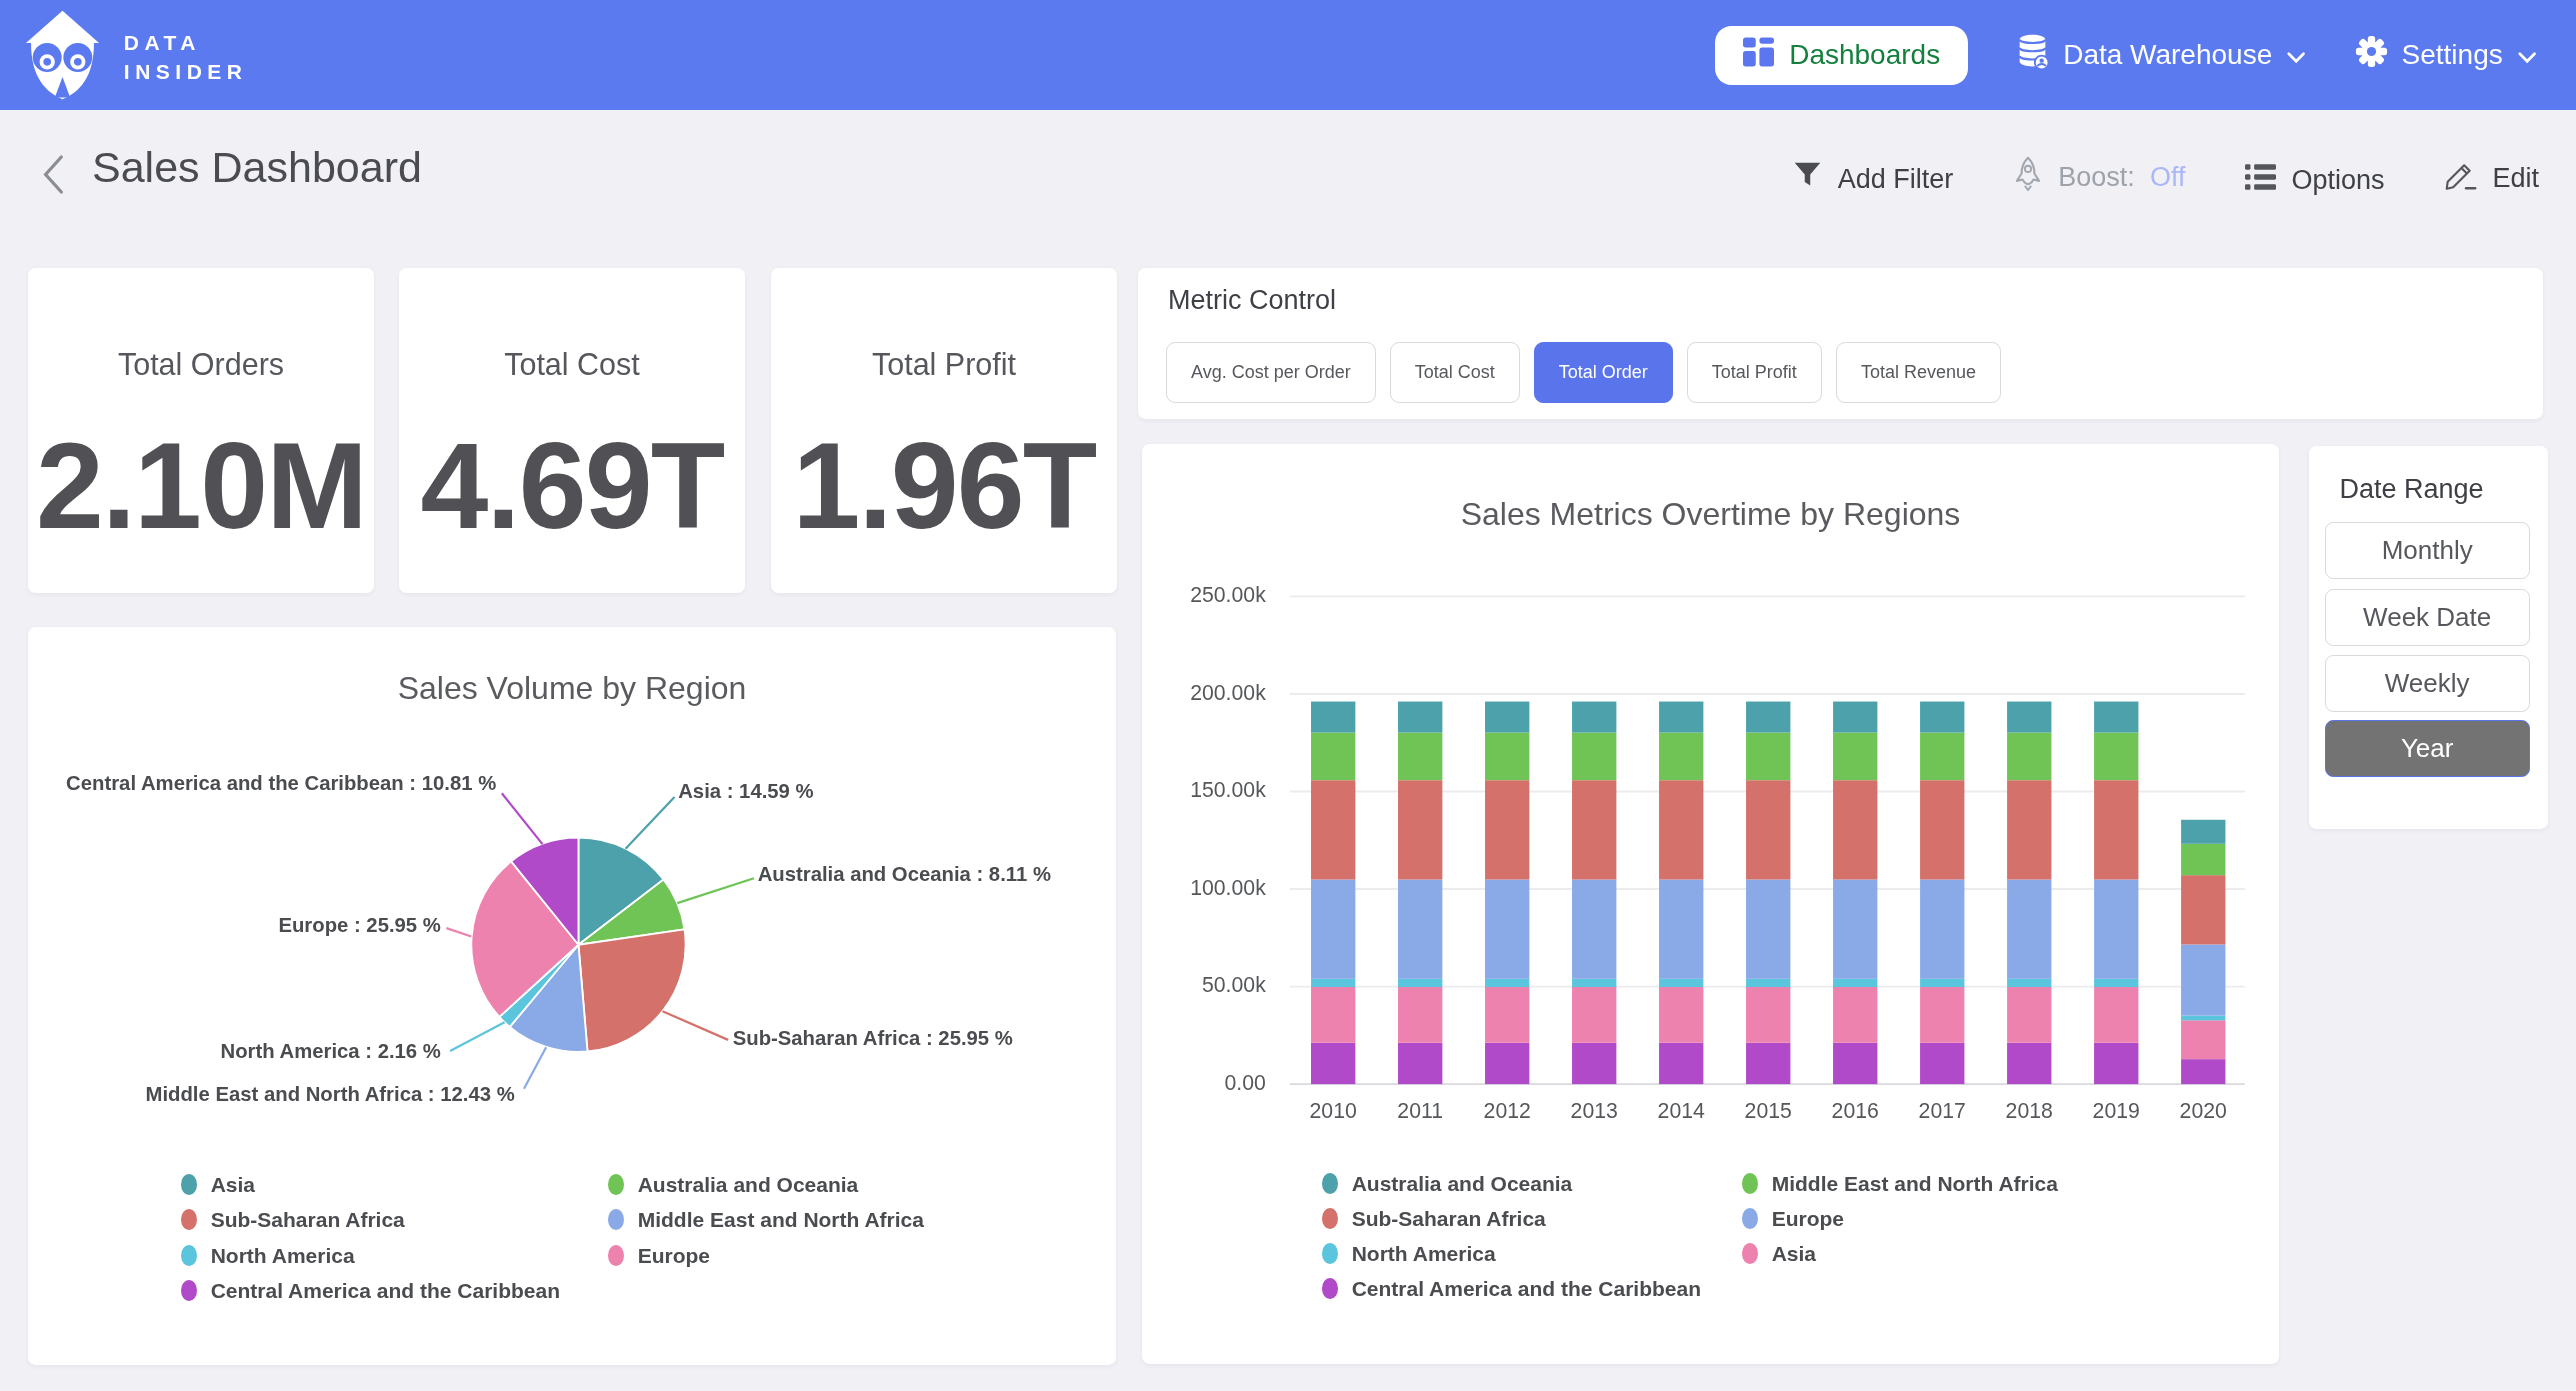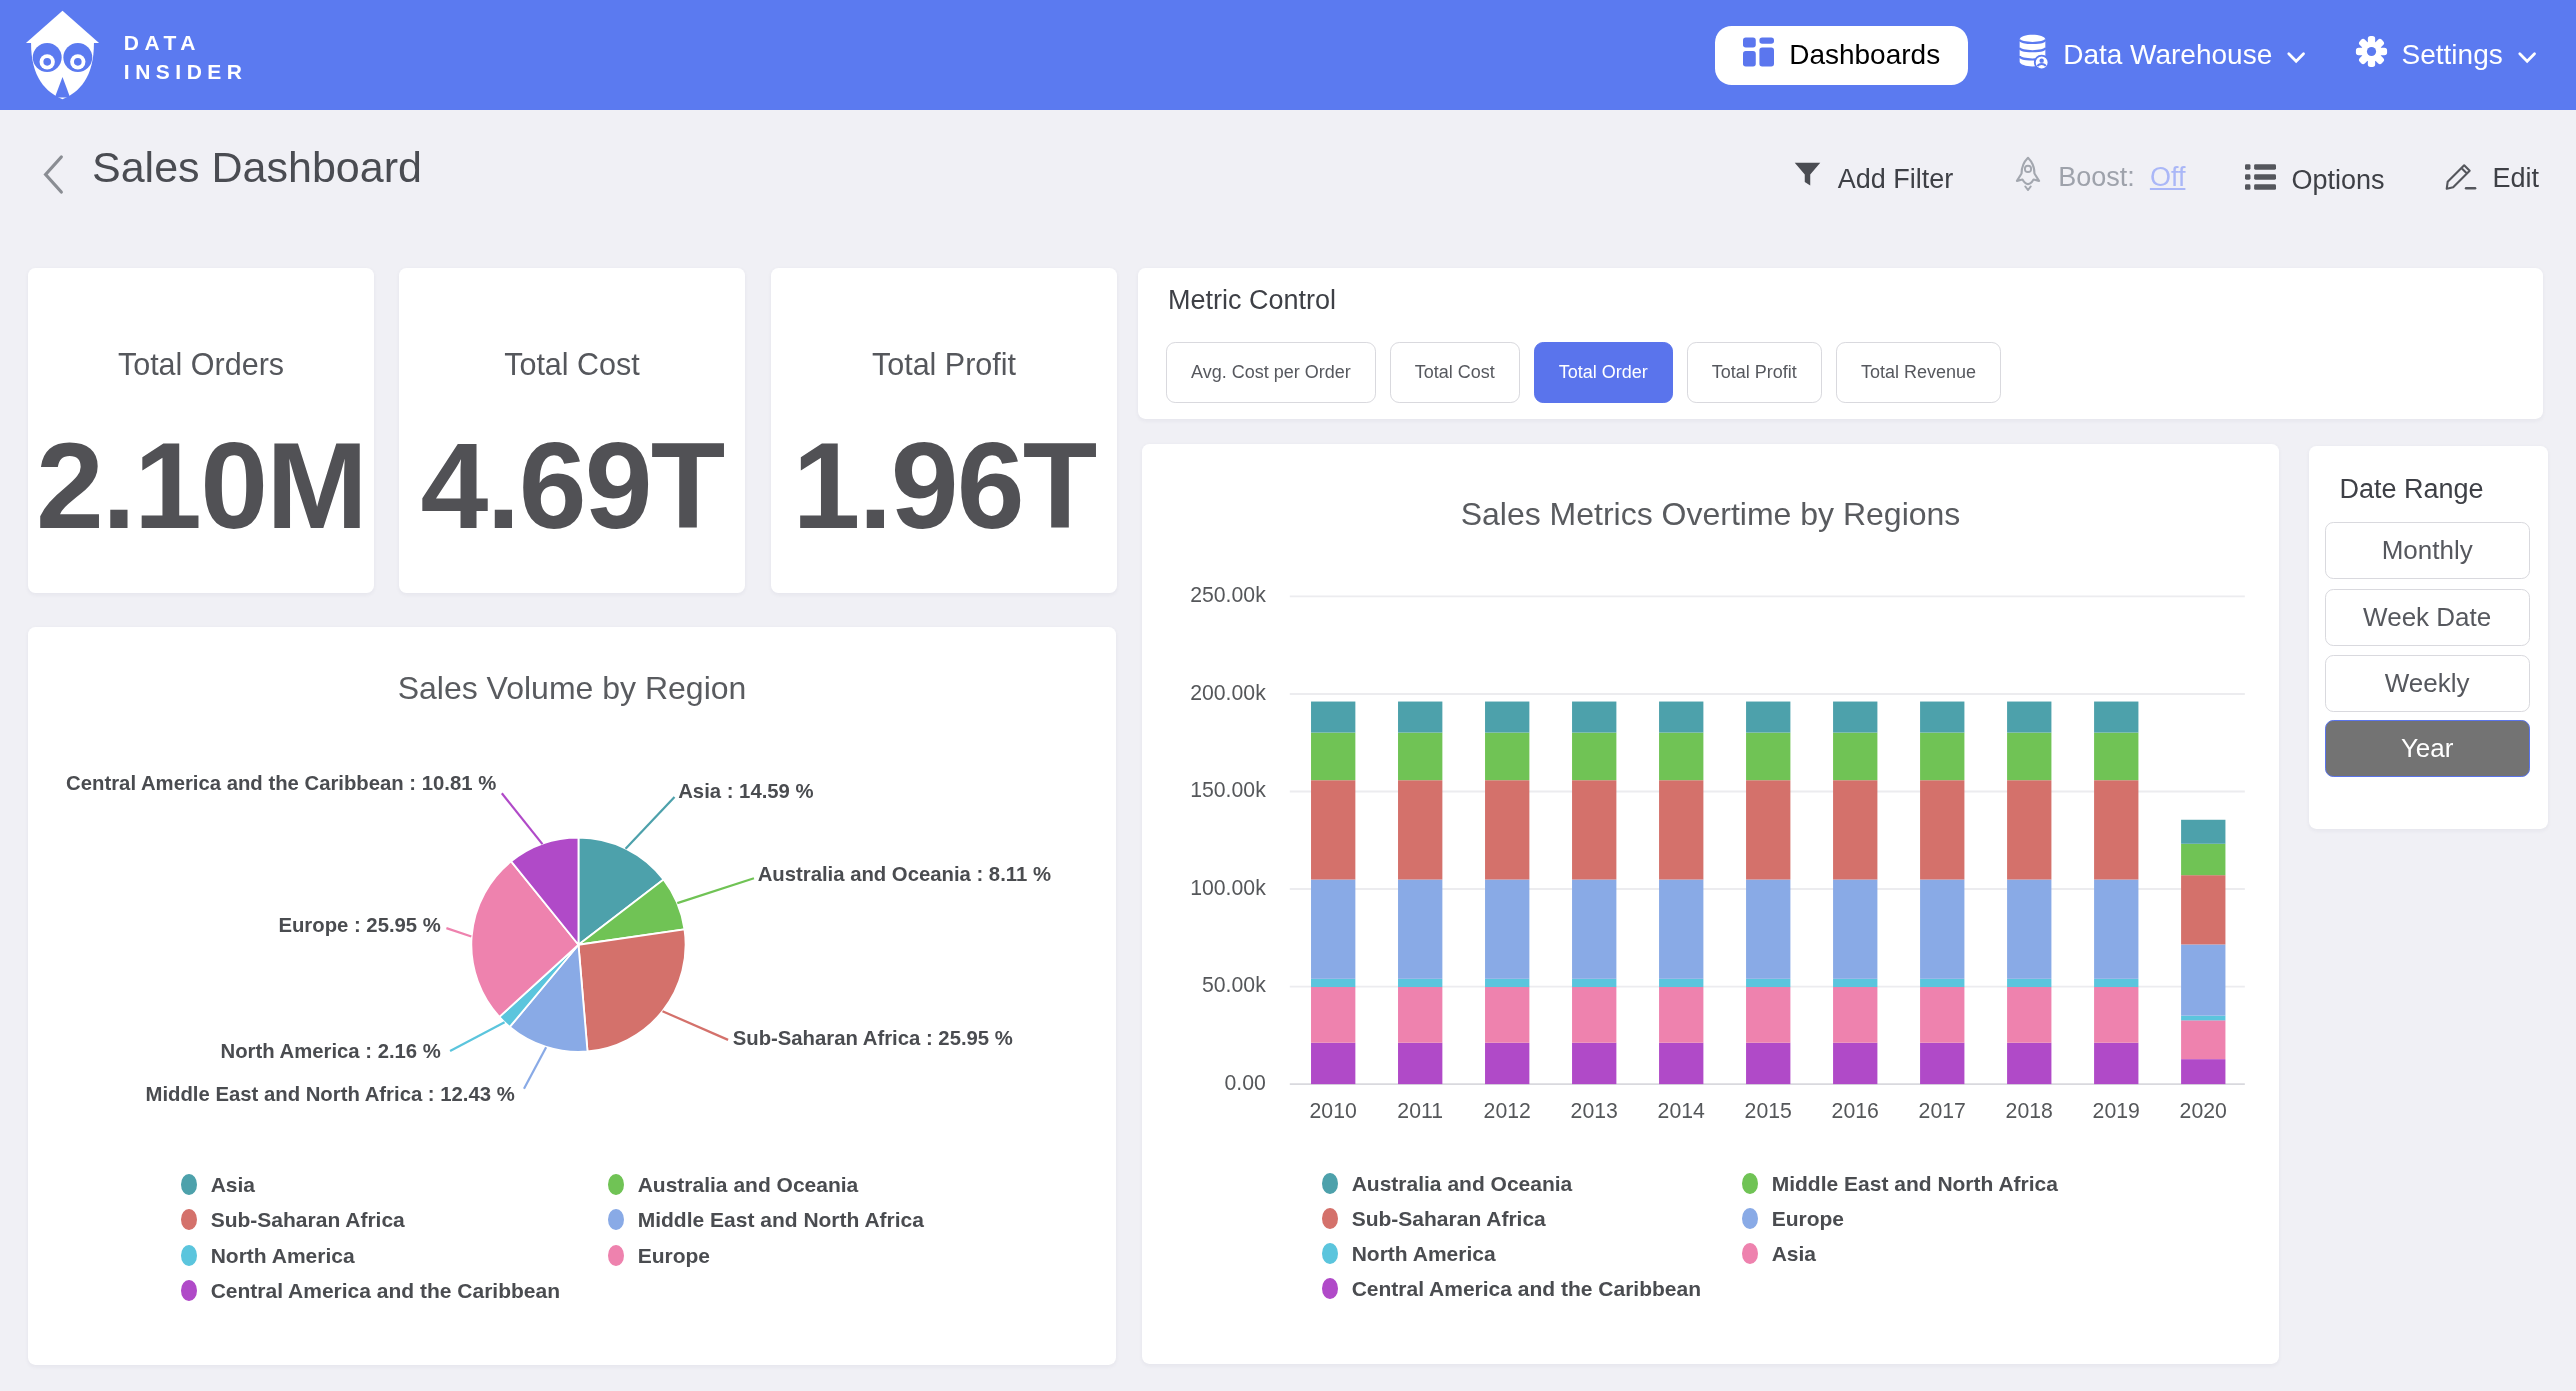--- a/index.html
+++ b/index.html
@@ -3,31 +3,31 @@
 <meta charset="utf-8">
 <style>
   html,body{margin:0;padding:0;background:#F0F0F5;font-family:"Liberation Sans",sans-serif;}
   .screen{position:relative;width:2576px;height:1391px;overflow:hidden;background:#F0F0F5;}
 
   
   .navbar{position:absolute;left:0;top:0;width:2576px;height:110px;background:#5B7AF0;}
   .brand{position:absolute;left:20.3px;top:9.2px;display:flex;align-items:center;gap:18.5px;}
   .brand-text{color:#fff;font-weight:700;font-size:21px;letter-spacing:5.5px;line-height:29px;}
   .nav-right{position:absolute;right:39px;top:0;height:110px;display:flex;align-items:center;gap:48px;}
-  .nav-pill{background:#fff;color:#000000;height:59px;border-radius:16.6px;display:flex;align-items:center;gap:15px;padding:0 28px;font-size:28px;font-weight:500;cursor:pointer;}
+  .nav-pill{background:#fff;color:#15803d;height:59px;border-radius:16.6px;display:flex;align-items:center;gap:15px;padding:0 28px;font-size:28px;font-weight:500;cursor:pointer;}
   .nav-link{display:flex;align-items:center;gap:14px;color:#fff;font-size:28px;cursor:pointer;}
 
   
   .page-header{position:absolute;left:0;top:110px;width:2576px;height:129px;}
   .back-btn{position:absolute;left:31px;top:37px;width:44px;height:55px;display:flex;align-items:center;justify-content:center;cursor:pointer;}
   .page-title{position:absolute;left:92px;top:33px;font-size:43px;color:#4A4C52;}
   .header-actions{position:absolute;right:37px;top:46px;display:flex;align-items:flex-end;gap:60px;}
   .h-action{display:flex;align-items:center;gap:15px;font-size:27px;color:#3E4046;cursor:pointer;}
   .h-action .muted{color:#9EA2AB;}
-  .h-action .off{color:#AAB7F7;font-weight:500;text-decoration:underline;}
+  .h-action .off{color:#AAB7F7;font-weight:500;}
 
   
   .card{position:absolute;background:#fff;border-radius:7.4px;box-shadow:0 1.8px 4.6px rgba(30,30,70,.05);}
   .kpi{width:346px;height:325px;top:268px;}
   .kpi-label{position:absolute;left:0;top:79px;width:100%;text-align:center;font-size:30.5px;color:#55575C;}
   .kpi-value{position:absolute;left:0;top:157px;width:100%;text-align:center;font-size:122px;line-height:122px;font-weight:700;color:#515155;letter-spacing:-1.8px;}
 
   .metric-panel{left:1138px;top:268px;width:1405px;height:151px;}
   .metric-title{position:absolute;left:30px;top:16.6px;font-size:27px;color:#3E4046;}
   .metric-btns{position:absolute;left:28px;top:74px;display:flex;gap:14px;}

